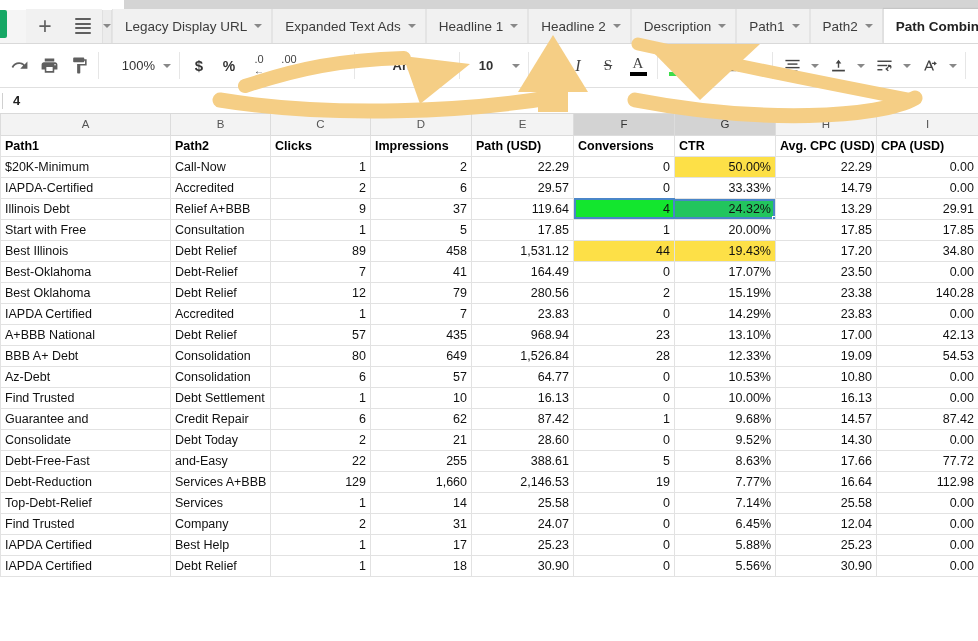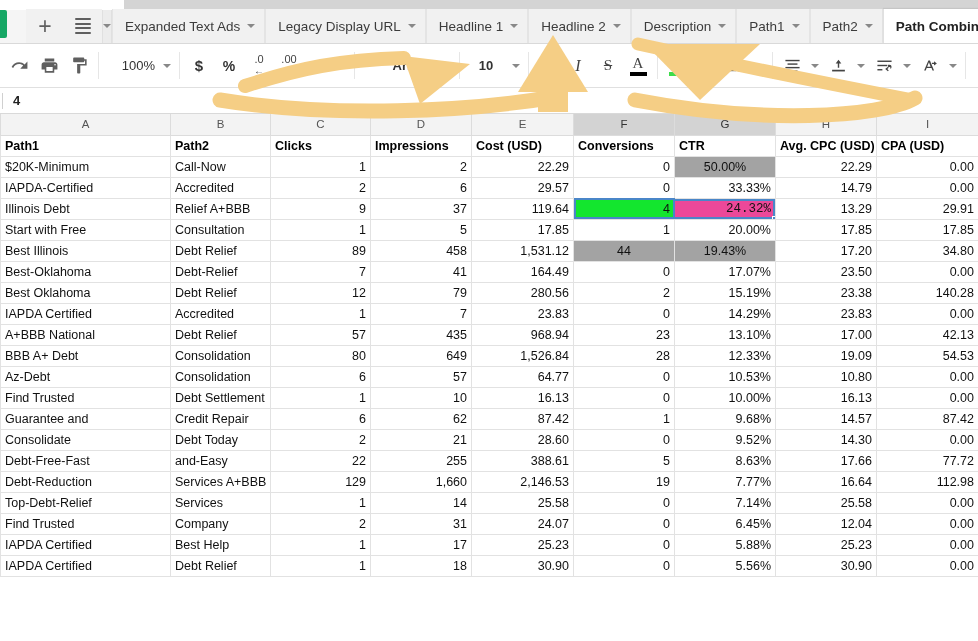--- a/index.html
+++ b/index.html
@@ -200,31 +200,30 @@
   tr.datarow td {
     height: 21px;
     border: 1px solid #e2e2e2;
     padding: 0 4px;
     overflow: hidden;
     white-space: nowrap;
     font-size: 12.5px;
     color: #111;
   }
   td.num { text-align: right; }
-  td.green { background: #a3a3a3; text-align: center; }
+  td.green { background: #fde047; }
   td.selcell {
     background: #13e62e;
     outline: 2px solid #4a86c8;
     outline-offset: -2px;
     position: relative;
   }
   td.selcell2 {
-    background: #ec4899;
+    background: #22c55e;
     position: relative;
-    font-family: Liberation Mono, monospace;
   }
   .selbox {
     position: absolute;
     border: 2px solid #4a86c8;
     pointer-events: none;
   }
   .fillhandle {
     position: absolute;
     width: 6px; height: 6px;
     background: #4a86c8;
@@ -260,25 +259,25 @@
         </span>
       </div>
     </div>
 
     <div class="tab-allsheets">
       <span class="caret"></span>
     </div>
 
     <div class="tabs" id="tabs-container">
         <div class="tab">
-          <span>Expanded Text Ads</span>
+          <span>Legacy Display URL</span>
           <span class="caret"></span>
         </div>
         <div class="tab">
-          <span>Legacy Display URL</span>
+          <span>Expanded Text Ads</span>
           <span class="caret"></span>
         </div>
         <div class="tab">
           <span>Headline 1</span>
           <span class="caret"></span>
         </div>
         <div class="tab">
           <span>Headline 2</span>
           <span class="caret"></span>
         </div>
@@ -486,21 +485,21 @@
             <th class="sel">F</th>
             <th class="sel">G</th>
             <th>H</th>
             <th>I</th>
           </tr>
         <tr class="hdr" id="header-row">
             <td>Path1</td>
             <td>Path2</td>
             <td>Clicks</td>
             <td>Impressions</td>
-            <td>Cost (USD)</td>
+            <td>Path (USD)</td>
             <td>Conversions</td>
             <td>CTR</td>
             <td>Avg. CPC (USD)</td>
             <td>CPA (USD)</td>
           </tr>
       </thead>
       <tbody id="grid-body">
           <tr class="datarow">
             <td class="">$20K-Minimum</td>
             <td class="">Call-Now</td>

